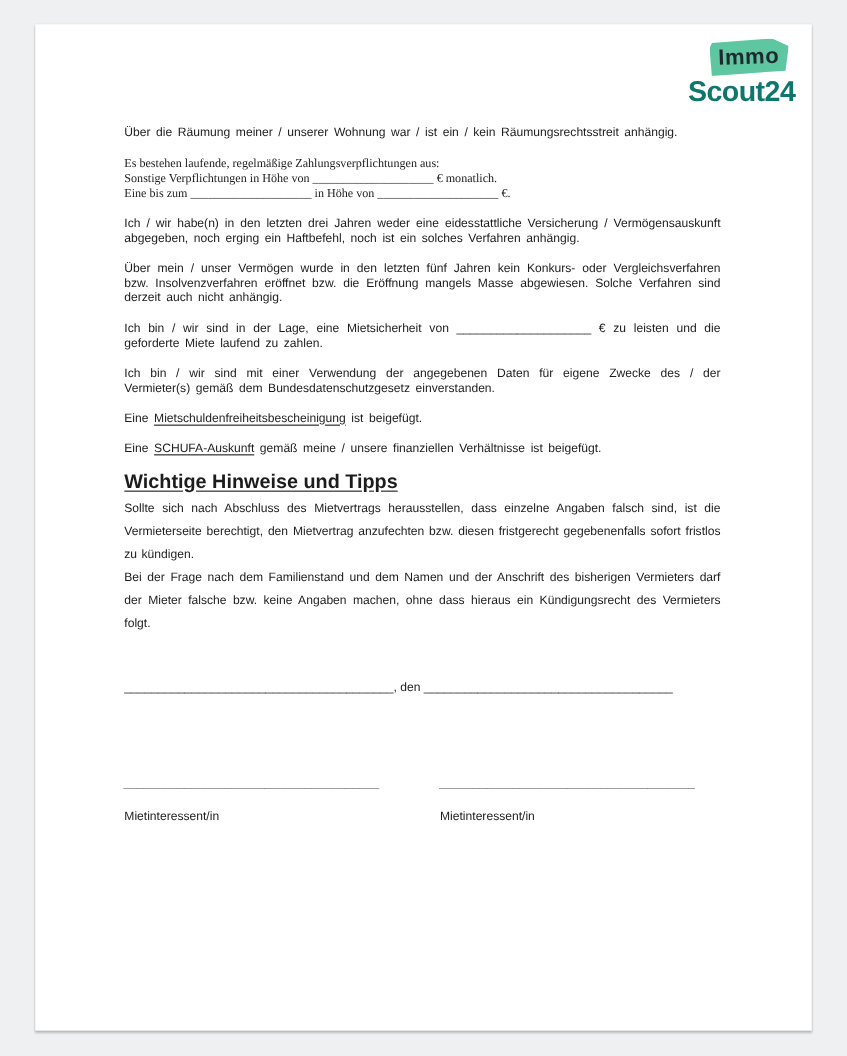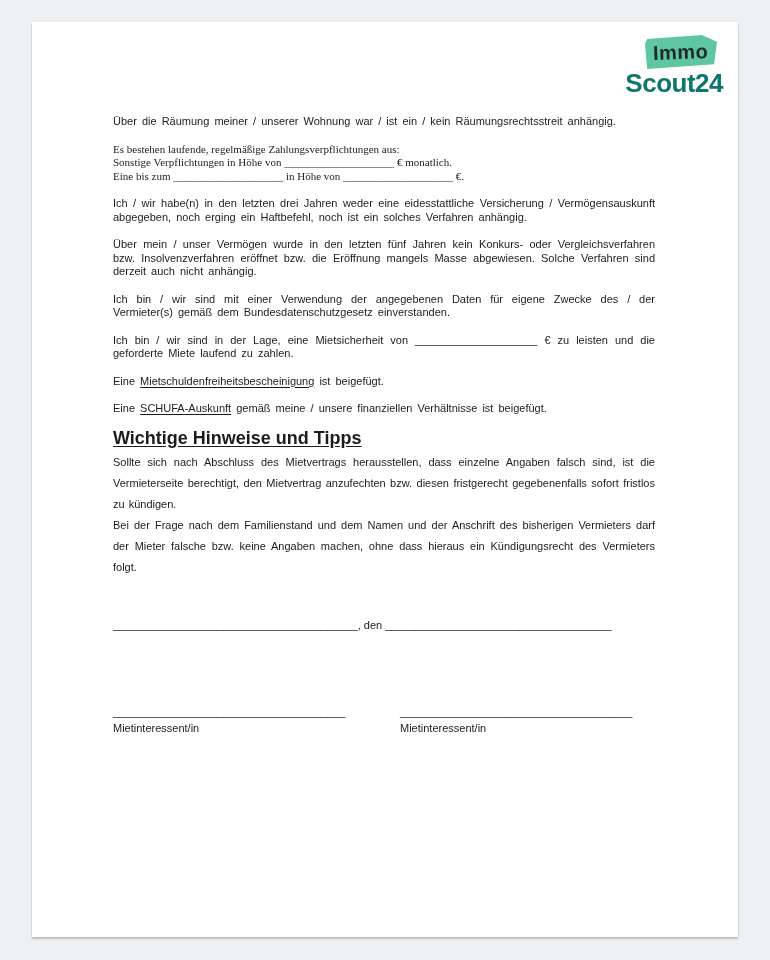--- a/index.html
+++ b/index.html
@@ -111,23 +111,24 @@
   }
   .sig-col-left {
     flex: 0 0 287px;
   }
   .sig-col-right {
     flex: 0 0 auto;
   }
   .sig-line {
     line-height: 14px;
     white-space: nowrap;
+    font-style: italic;
   }
   .sig-label {
-    margin-top: 2px;
+    margin-top: 16px;
     line-height: 14px;
     font-size: 11px;
   }
 </style>
 </head>
 <body>
 
 <div class="sheet">
 
   <div class="logo">
@@ -144,23 +145,23 @@
     <div class="block">
       <div class="form-line">Es bestehen laufende, regelmäßige Zahlungsverpflichtungen aus:</div>
       <div class="form-line">Sonstige Verpflichtungen in Höhe von ____________________ € monatlich.</div>
       <div class="form-line">Eine bis zum ____________________ in Höhe von ____________________ €.</div>
     </div>
 
     <p class="para">Ich / wir habe(n) in den letzten drei Jahren weder eine eidesstattliche Versicherung / Vermögensauskunft abgegeben, noch erging ein Haftbefehl, noch ist ein solches Verfahren anhängig.</p>
 
     <p class="para">Über mein / unser Vermögen wurde in den letzten fünf Jahren kein Konkurs- oder Vergleichsverfahren bzw. Insolvenzverfahren eröffnet bzw. die Eröffnung mangels Masse abgewiesen. Solche Verfahren sind derzeit auch nicht anhängig.</p>
 
+    <p class="para">Ich bin / wir sind in der Lage, eine Mietsicherheit von ____________________ € zu leisten und die geforderte Miete laufend zu zahlen.</p>
+
     <p class="para">Ich bin / wir sind mit einer Verwendung der angegebenen Daten für eigene Zwecke des / der Vermieter(s) gemäß dem Bundesdatenschutzgesetz einverstanden.</p>
-
-    <p class="para">Ich bin / wir sind in der Lage, eine Mietsicherheit von ____________________ € zu leisten und die geforderte Miete laufend zu zahlen.</p>
 
     <p class="para"><span>Eine </span><span class="uline">Mietschuldenfreiheitsbescheinigung</span><span> ist beigefügt.</span></p>
 
     <p class="para"><span>Eine </span><span class="uline">SCHUFA-Auskunft</span><span> gemäß meine / unsere finanziellen Verhältnisse ist beigefügt.</span></p>
 
     <div class="hints-heading">Wichtige Hinweise und Tipps</div>
     <p class="hint-para">Sollte sich nach Abschluss des Mietvertrags herausstellen, dass einzelne Angaben falsch sind, ist die Vermieterseite berechtigt, den Mietvertrag anzufechten bzw. diesen fristgerecht gegebenenfalls sofort fristlos zu kündigen.</p>
     <p class="hint-para">Bei der Frage nach dem Familienstand und dem Namen und der Anschrift des bisherigen Vermieters darf der Mieter falsche bzw. keine Angaben machen, ohne dass hieraus ein Kündigungsrecht des Vermieters folgt.</p>
 
     <div class="date-row"><span>________________________________________</span><span>, den </span><span>_____________________________________</span></div>

